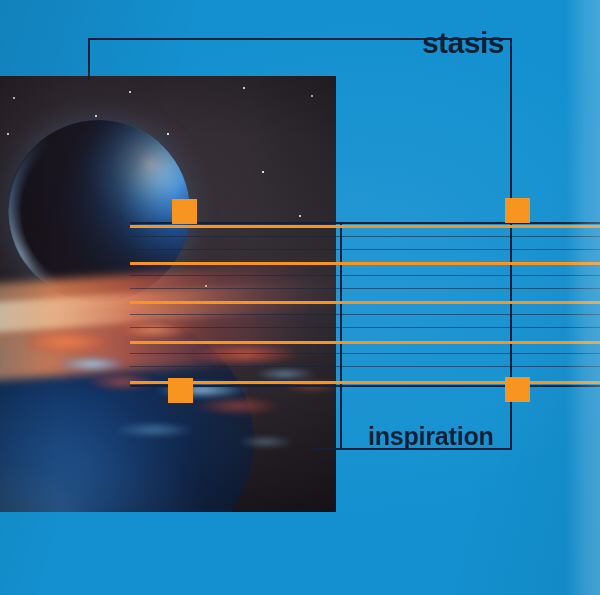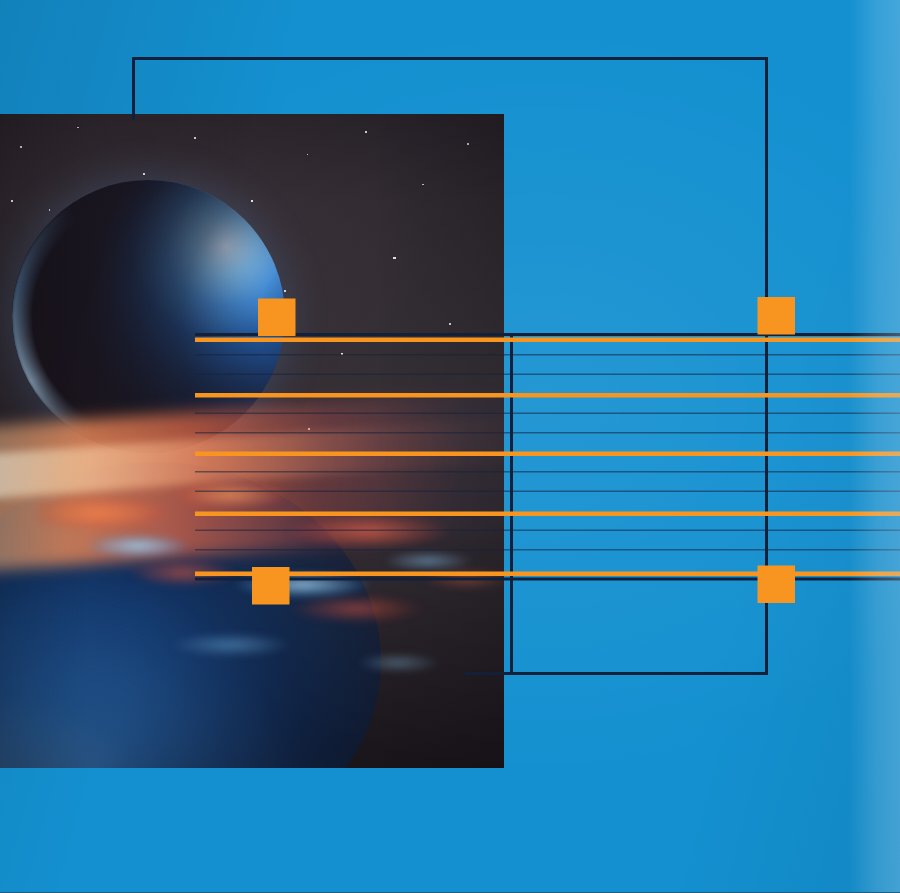--- a/index.html
+++ b/index.html
@@ -322,15 +322,17 @@
   <div class="orange-line" style="left:130px; top:262px; width:470px;"></div>
   <div class="orange-line" style="left:130px; top:301px; width:470px;"></div>
   <div class="orange-line" style="left:130px; top:341px; width:470px;"></div>
   <div class="orange-line" style="left:130px; top:381px; width:470px;"></div>
 
   <div class="sq" style="left:172px; top:199px;"></div>
   <div class="sq" style="left:505px; top:198px;"></div>
   <div class="sq" style="left:168px; top:378px;"></div>
   <div class="sq" style="left:505px; top:377px;"></div>
 
+  <div class="word-stasis">stasis</div>
+  <div class="word-inspiration">inspiration</div>
 
   <div class="edge-sheen"></div>
 </div>
 
 </body></html>

